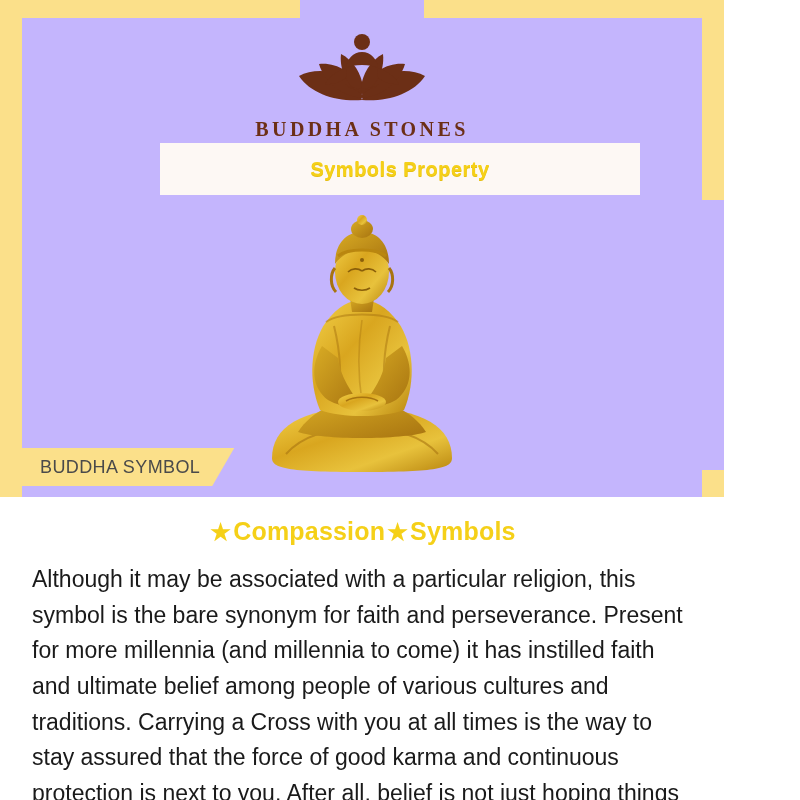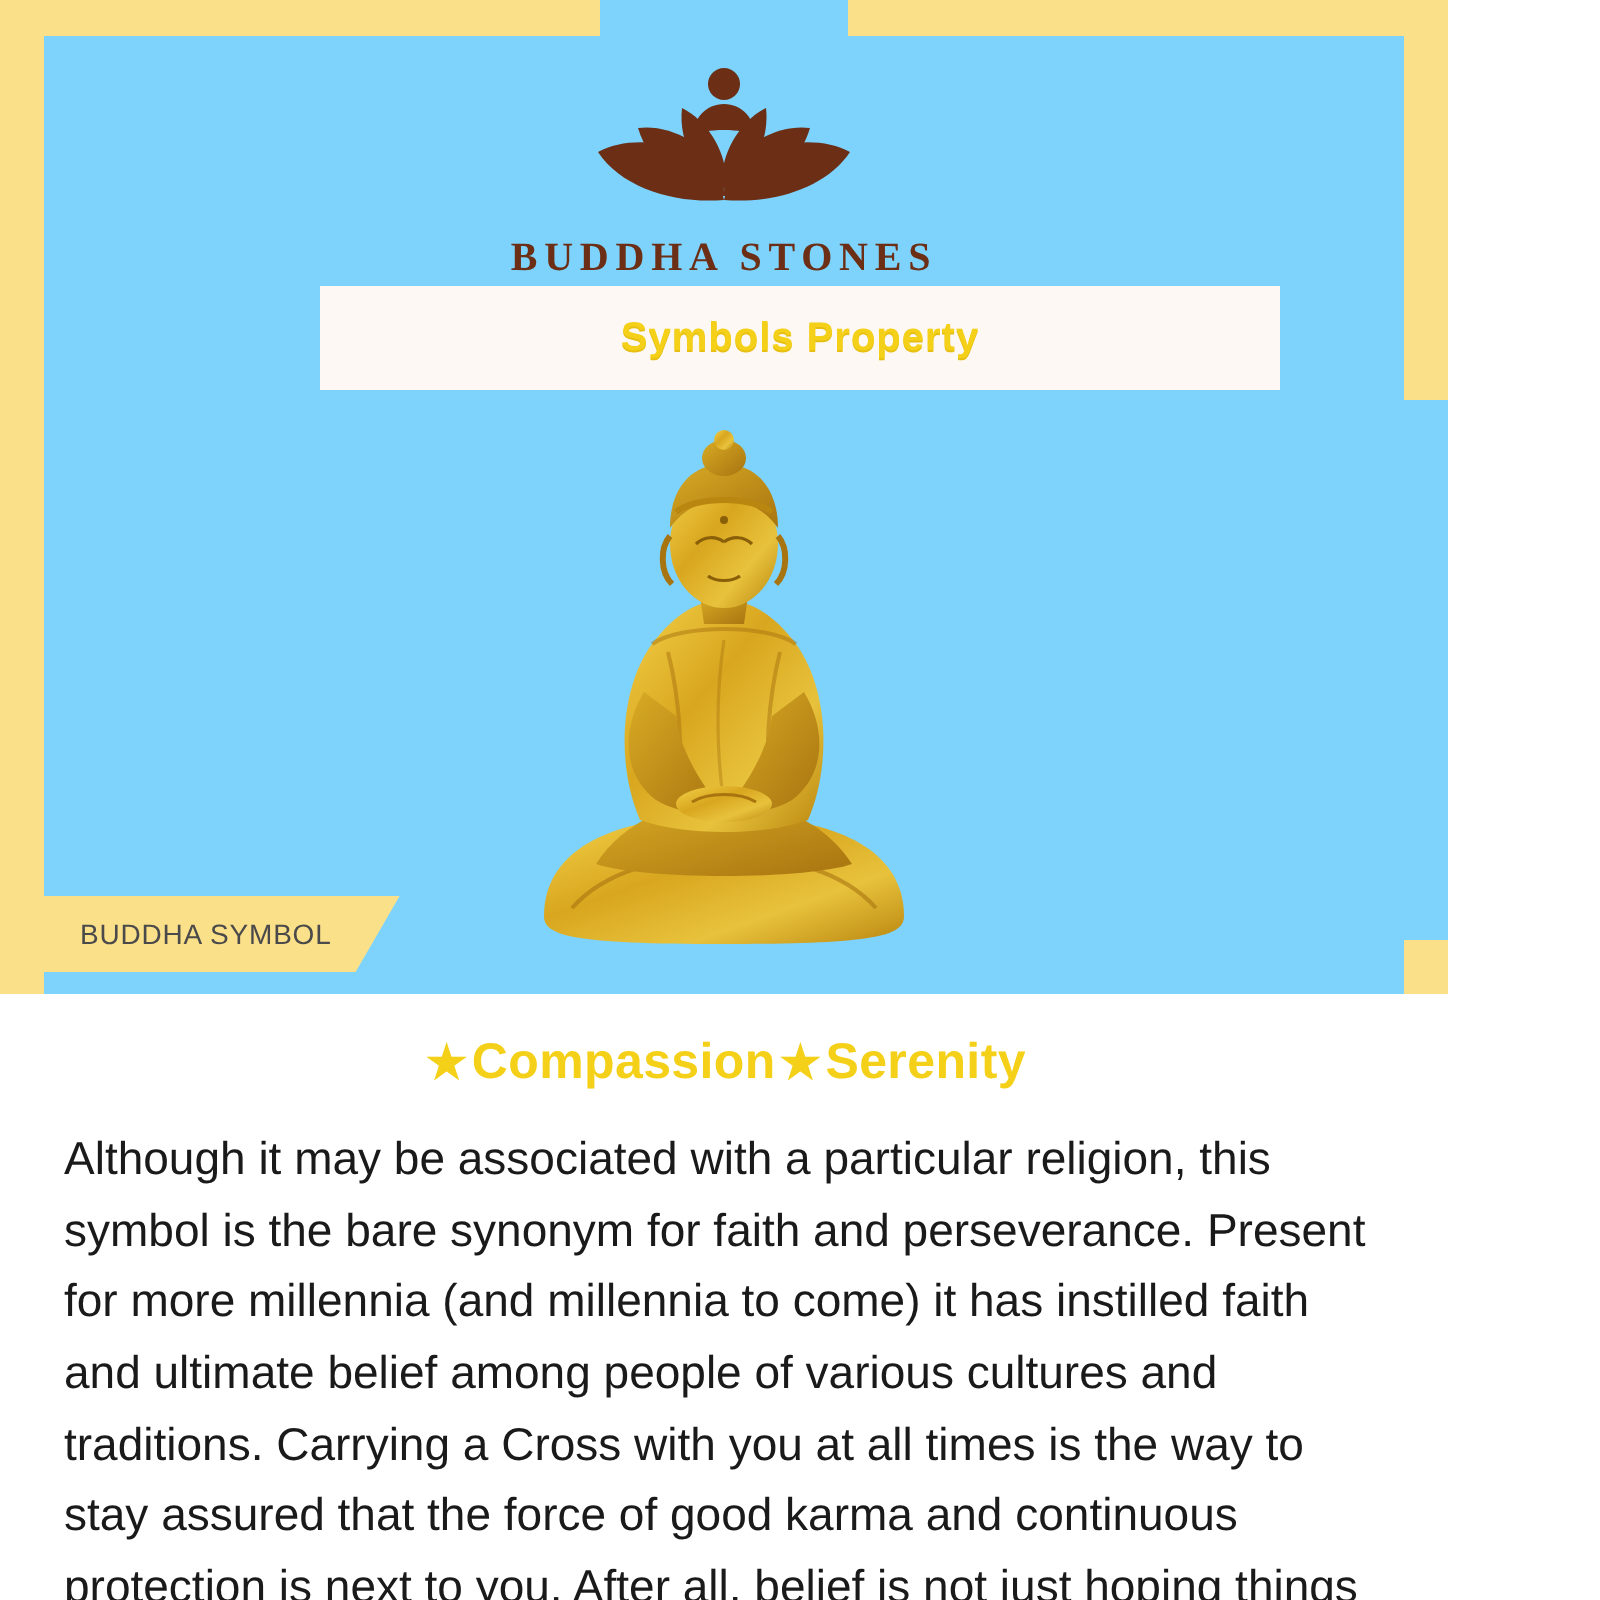--- a/index.html
+++ b/index.html
@@ -11,21 +11,21 @@
     height: 800px;
     font-family: "Liberation Sans", sans-serif;
     background: #ffffff;
     overflow: hidden;
   }
 
   .page {
     position: relative;
     width: 724px;
     height: 800px;
-    background: #7dd3fc;
+    background: #c4b5fd;
     overflow: hidden;
   }
 
   
   .corner {
     position: absolute;
     background: #fbe08a;
     z-index: 1;
   }
   .corner-tl-v {
@@ -128,21 +128,21 @@
     top: 448px;
     height: 38px;
     background: #fbe08a;
     padding: 0 34px 0 18px;
     display: flex;
     align-items: center;
     z-index: 4;
     clip-path: polygon(0 0, 100% 0, calc(100% - 22px) 100%, 0 100%);
   }
   .tag-text {
-    font-size: 14px;
+    font-size: 18px;
     color: #4a4a4a;
     letter-spacing: 0.4px;
   }
 
   
   .panel {
     position: absolute;
     left: 0; right: 0;
     bottom: 0;
     top: 497px;
@@ -271,18 +271,18 @@
       </svg>
     </span>
   </div>
 
   <div class="tag">
     <span class="tag-text">BUDDHA SYMBOL</span>
   </div>
 
   <div class="panel">
     <div class="subtitle">
-      <span class="star">★</span><span>Compassion</span><span class="star">★</span><span>Serenity</span>
+      <span class="star">★</span><span>Compassion</span><span class="star">★</span><span>Symbols</span>
     </div>
     <p class="body-copy">Although it may be associated with a particular religion, this symbol is the bare synonym for faith and perseverance. Present for more millennia (and millennia to come) it has instilled faith and ultimate belief among people of various cultures and traditions. Carrying a Cross with you at all times is the way to stay assured that the force of good karma and continuous protection is next to you. After all, belief is not just hoping things will get better, it is a mindset to be learned and maintained. That gets easier with a Cross symbol to look at.</p>
   </div>
 
 </div>
 
 </body></html>

